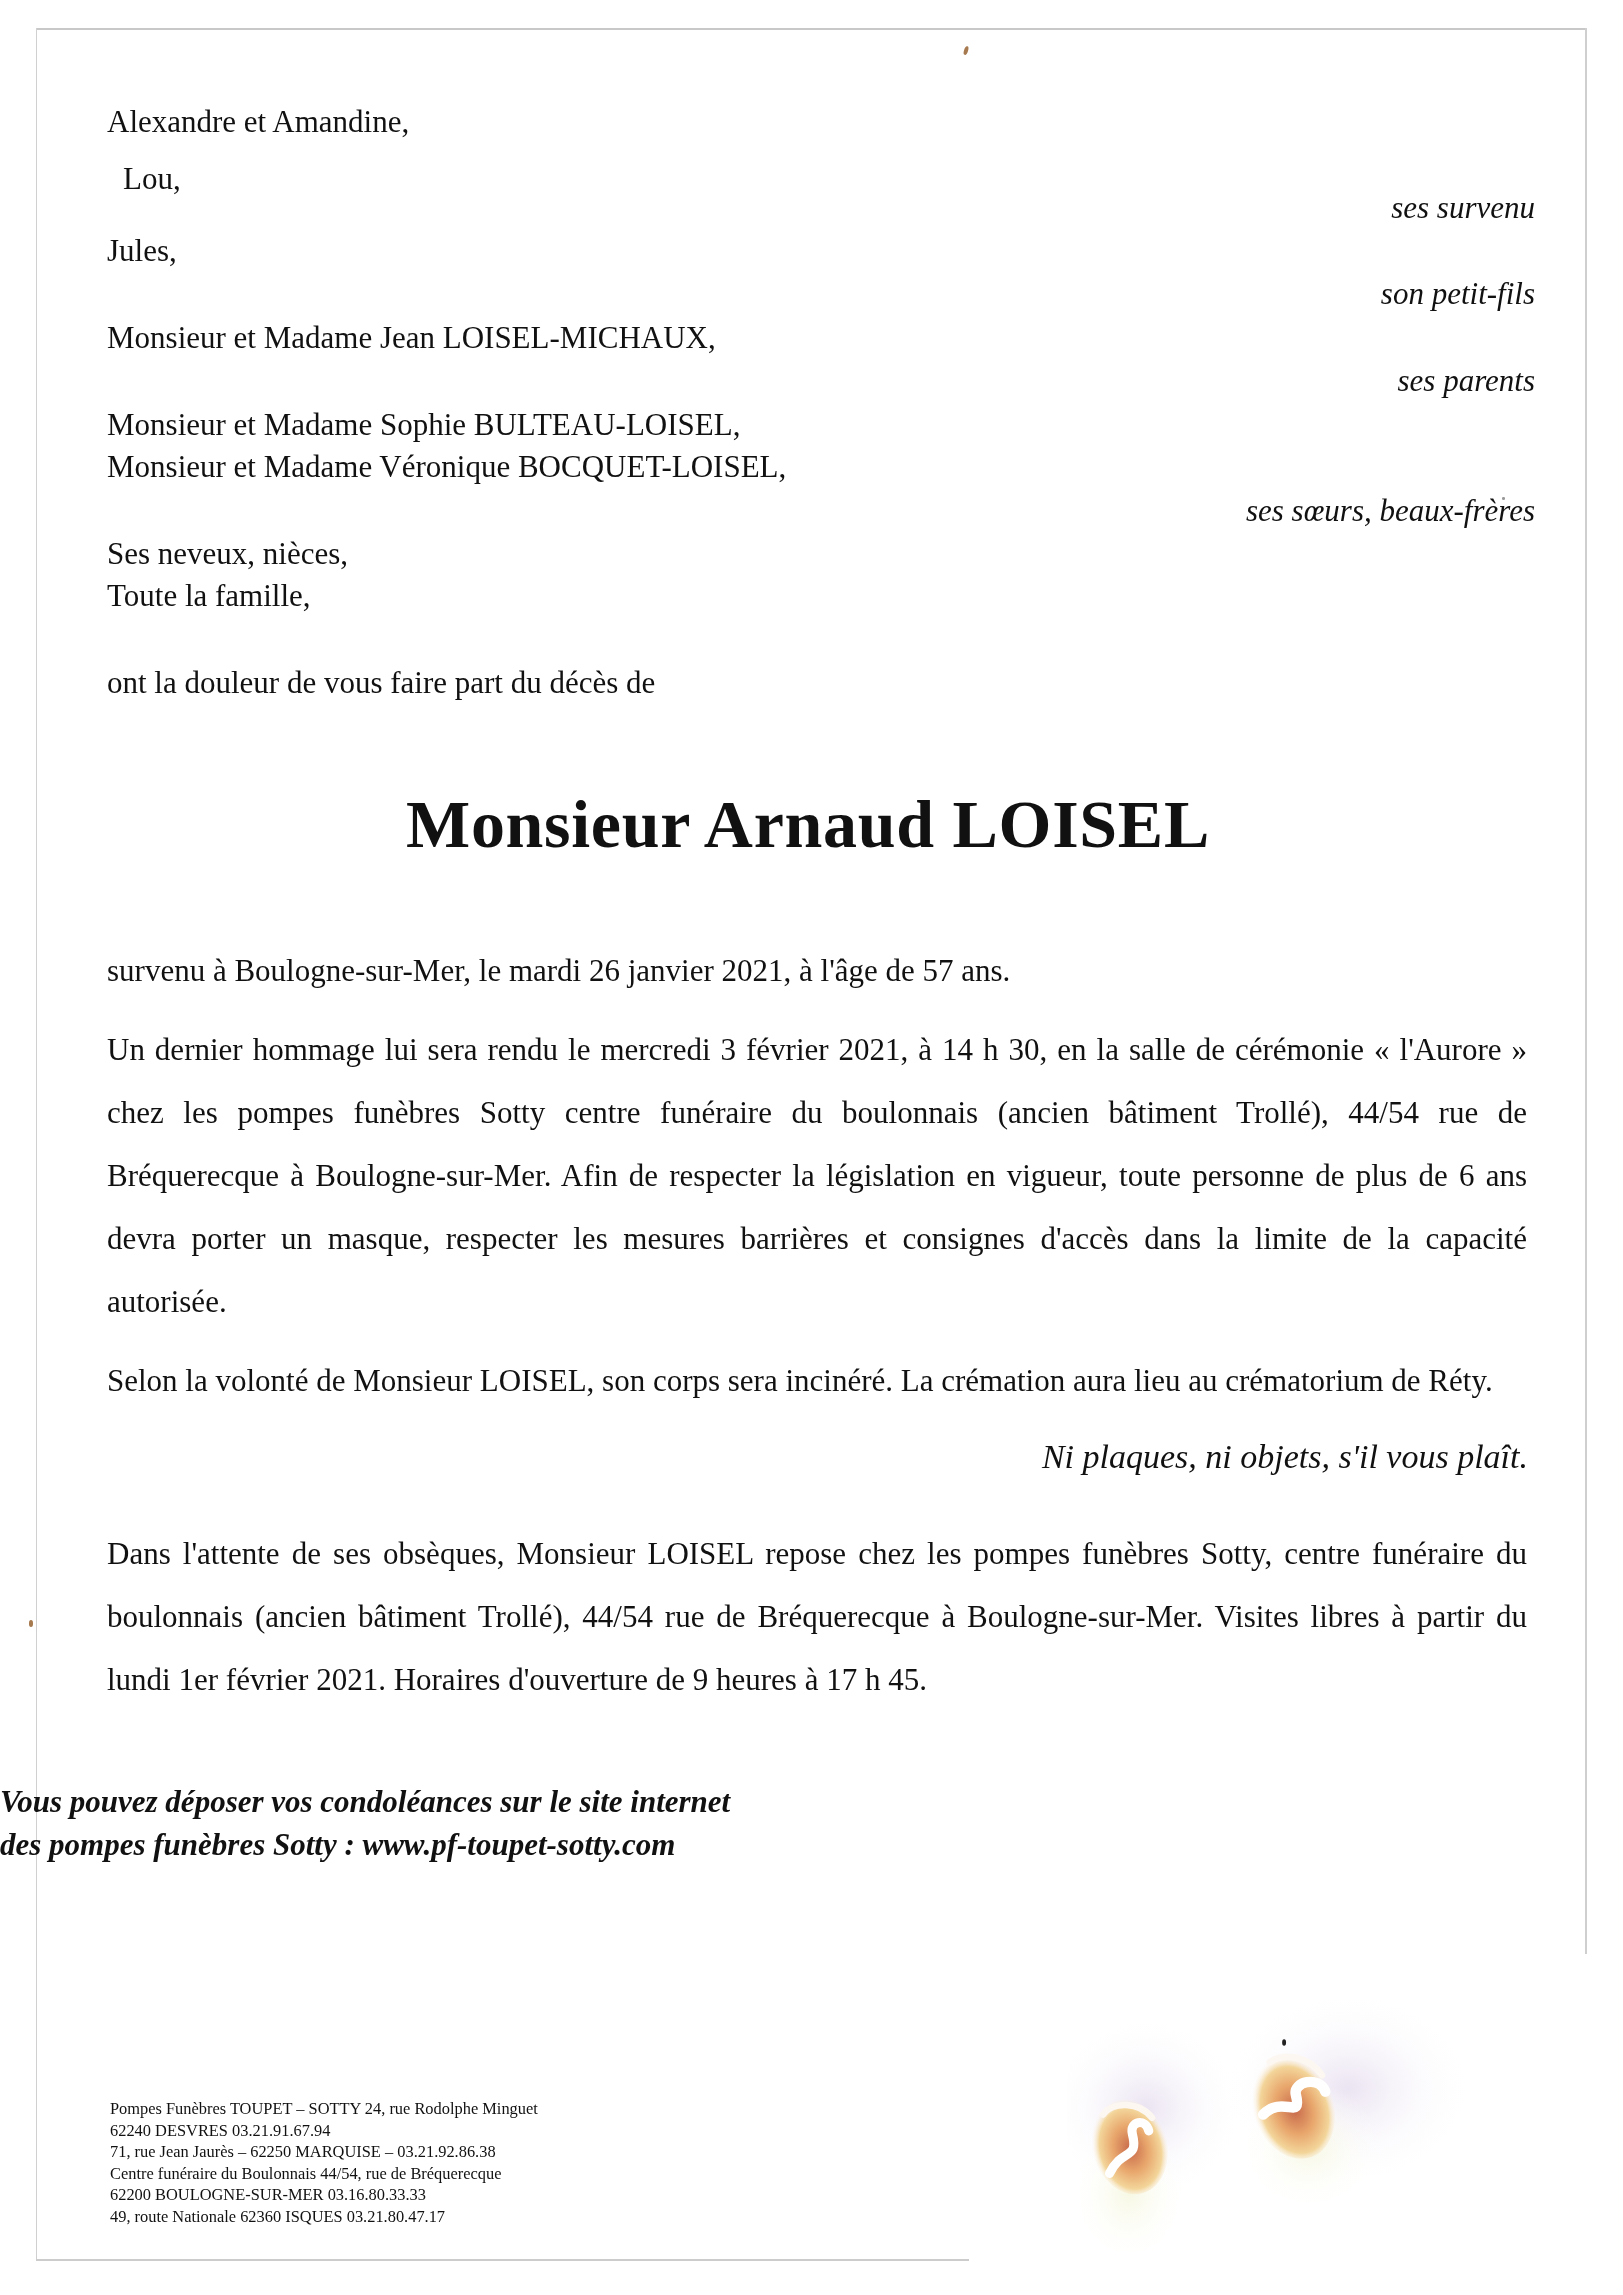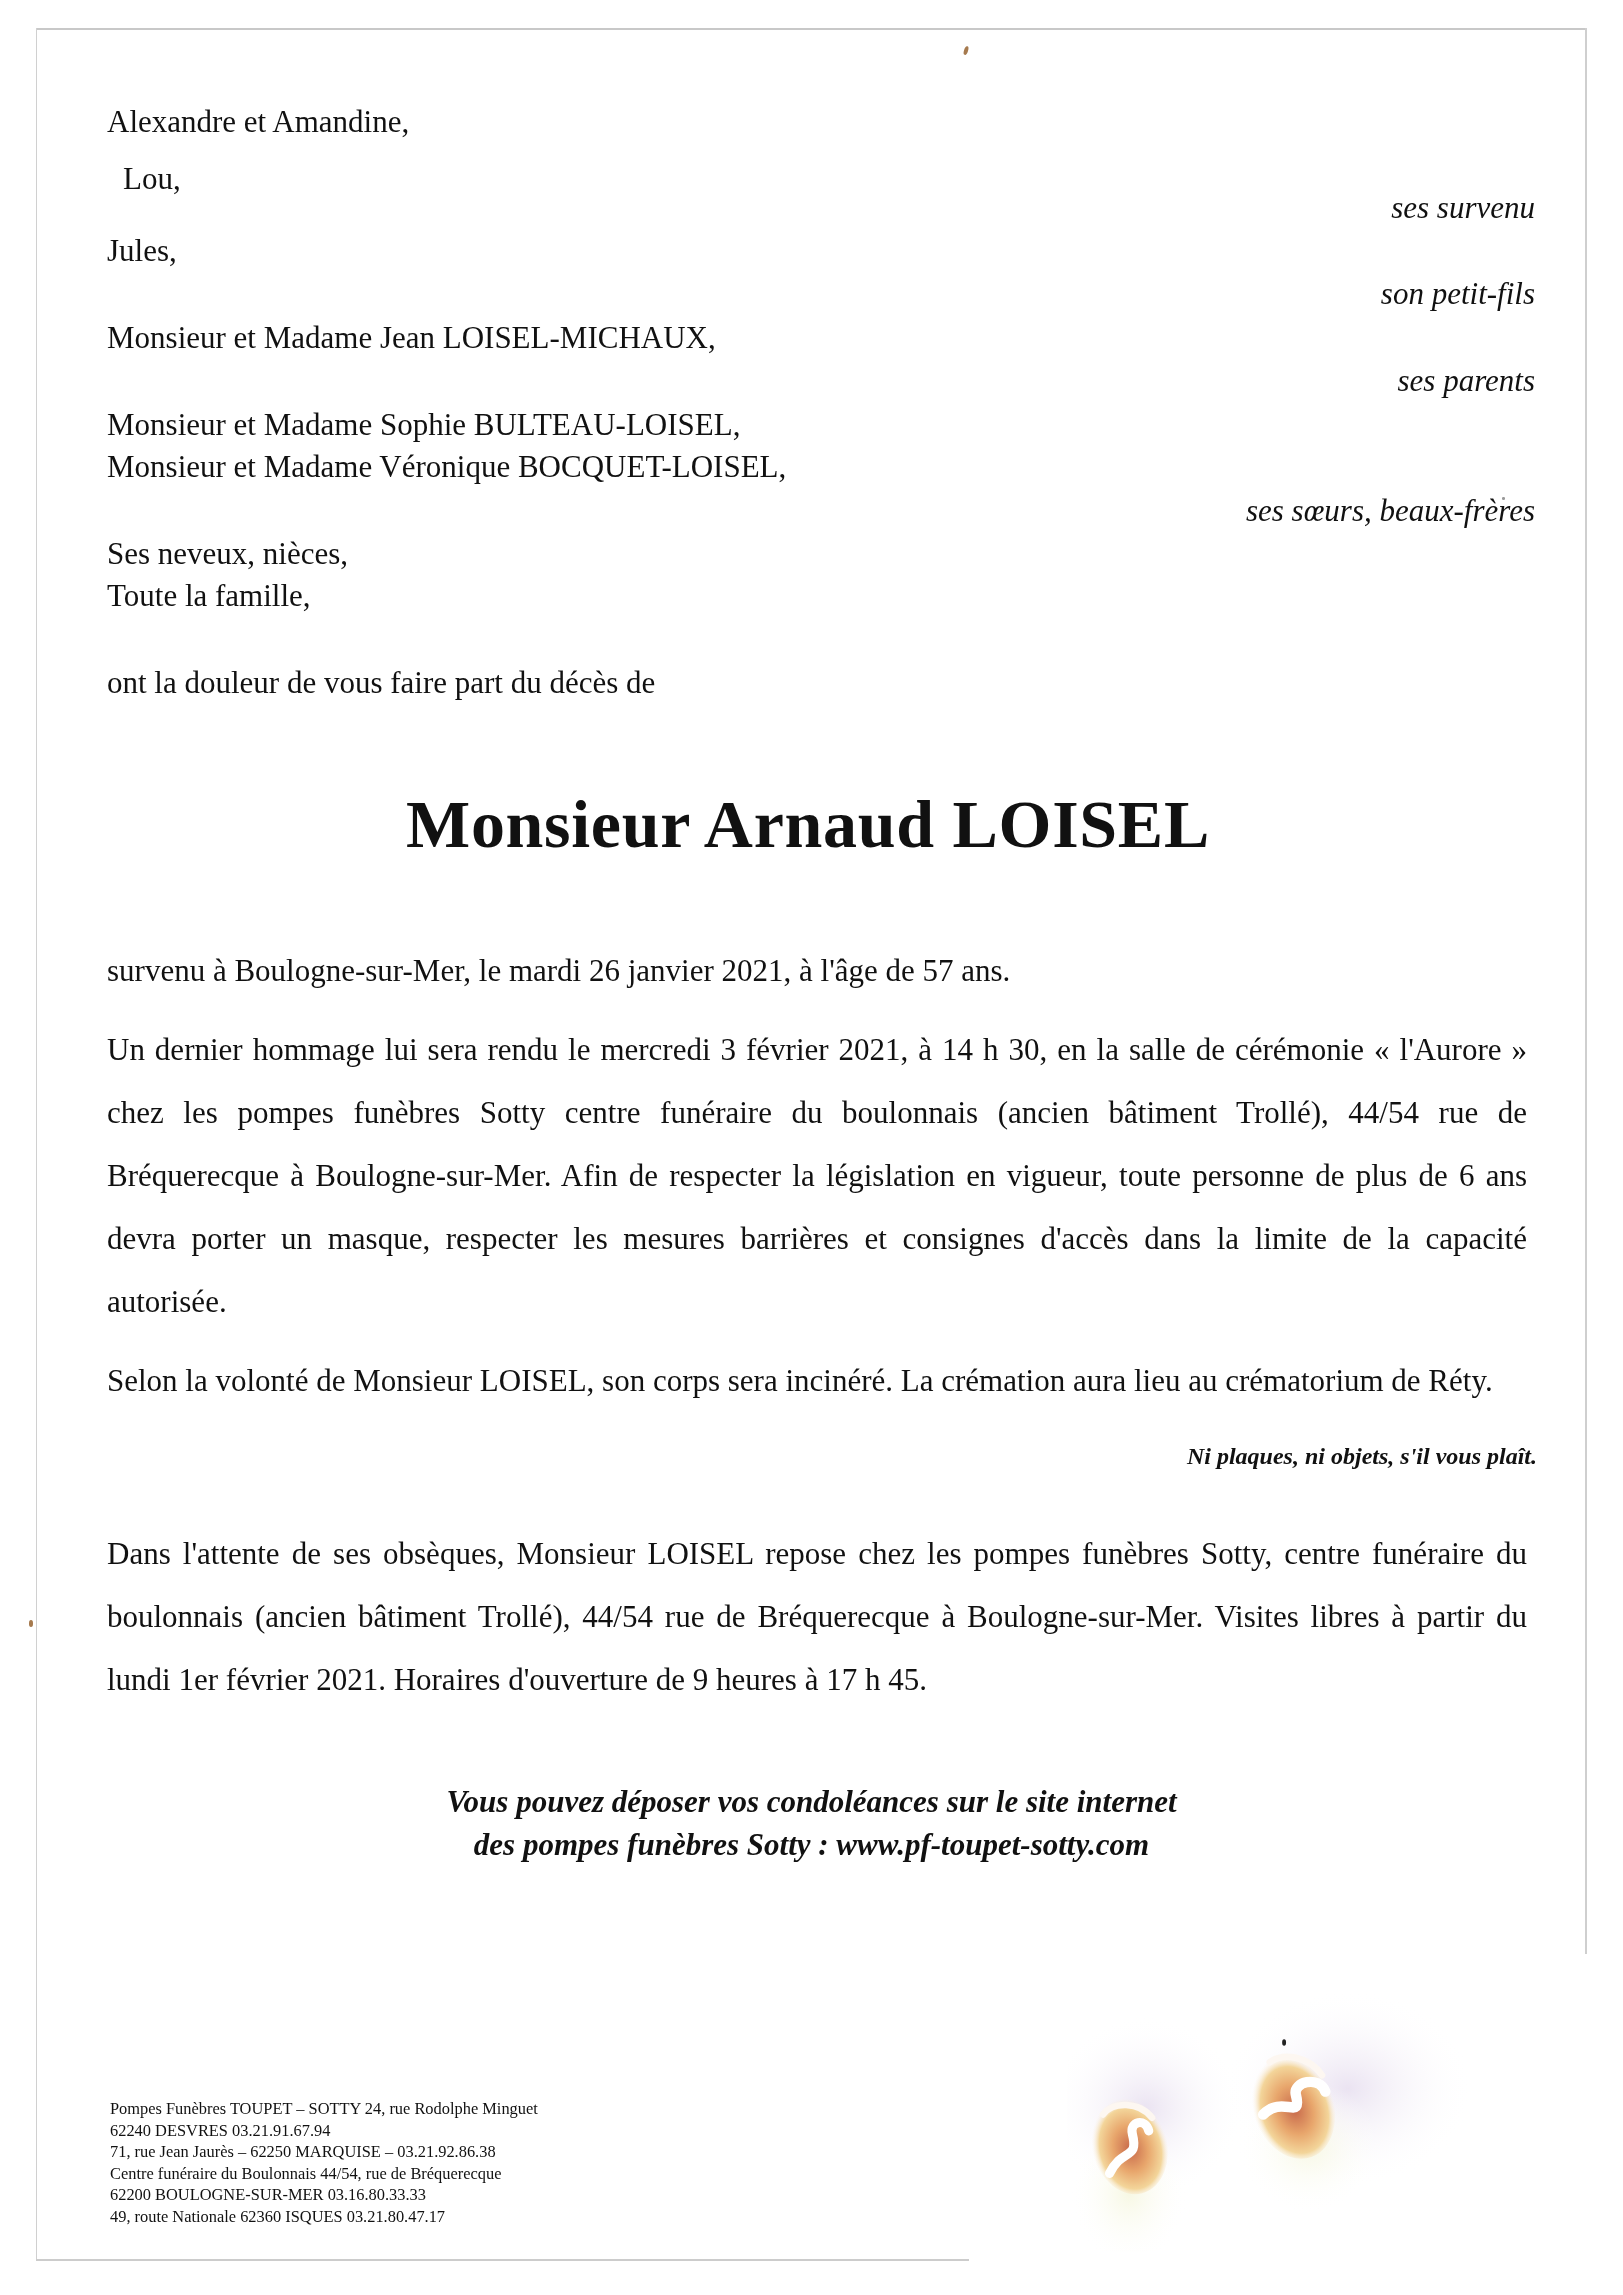--- a/index.html
+++ b/index.html
@@ -66,33 +66,33 @@
       width: 1420px;
       font-size: 31px;
       line-height: 63px;
       text-align: justify;
     }
     .para-tight {
       line-height: 46px;
     }
     .request {
       position: absolute;
-      right: 86px;
+      right: 95px;
       top: 1437px;
-      font-size: 24px;
+      font-size: 34px;
       line-height: 39px;
-      font-weight: bold;
+      font-weight: normal;
       font-style: italic;
       white-space: nowrap;
     }
     .condolences {
       position: absolute;
       left: 0; width: 1623px;
       top: 1780px;
-      text-align: center;
+      text-align: left;
       font-size: 31px;
       line-height: 43px;
       font-weight: bold;
       font-style: italic;
     }
     .footer {
       position: absolute;
       left: 110px;
       top: 2098px;
       font-size: 16.4px;

